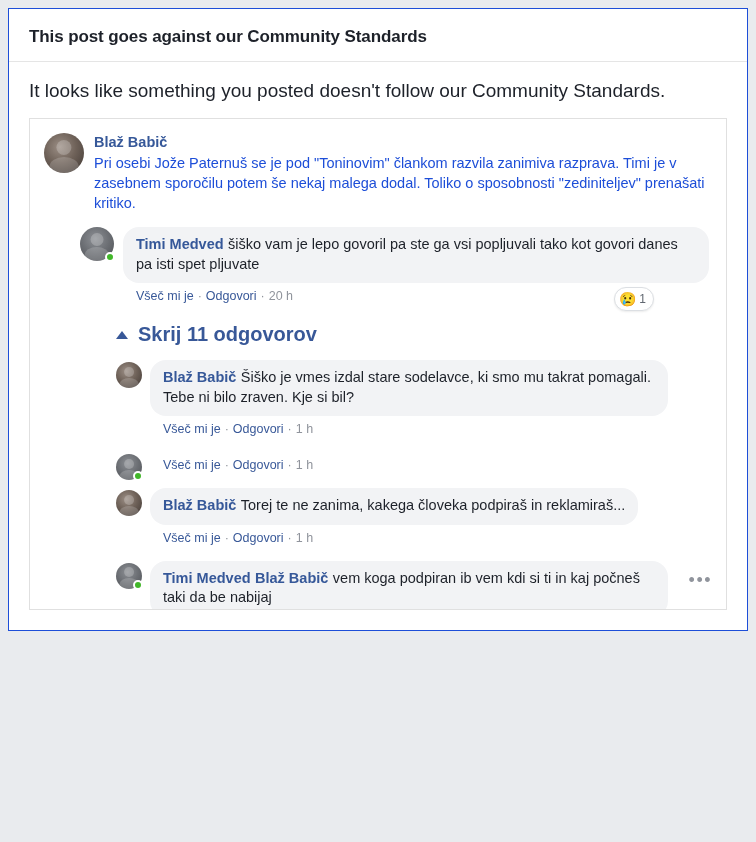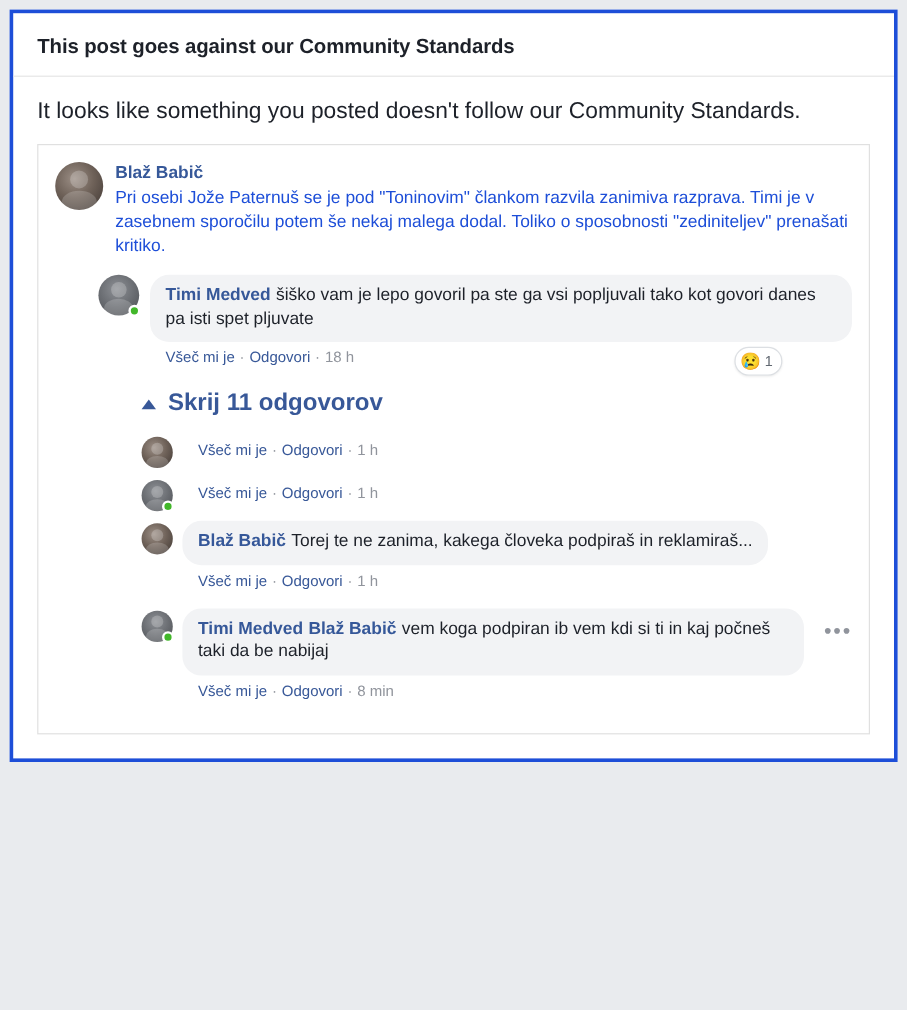--- a/index.html
+++ b/index.html
@@ -12,21 +12,21 @@
     width: 756px;
     height: 842px;
     overflow: hidden;
   }
   .dialog {
     position: absolute;
     left: 8px;
     top: 8px;
     width: 740px;
     background: #ffffff;
-    border: 3px solid #1d4ed8;
+    border: 1px solid #1d4ed8;
     box-sizing: border-box;
   }
   .dialog-header {
     padding: 18px 20px 14px 20px;
   }
   .dialog-title {
     font-size: 17px;
     font-weight: bold;
     color: #1d2129;
     letter-spacing: -0.1px;
@@ -256,40 +256,44 @@
         <div class="head"></div>
           <div class="body"></div>
         <span class="online-dot"></span>
       </div>
       <div class="comment-body">
         <div class="bubble">
           <span class="name">Timi Medved</span> 
           <span class="txt">šiško vam je lepo govoril pa ste ga vsi popljuvali tako kot govori danes pa isti spet pljuvate</span>
         </div>
         <div class="meta">
-          <a>Všeč mi je</a><span class="sep">·</span><a>Odgovori</a><span class="sep">·</span><span class="time">18 h</span>
+          <a>Všeč mi je</a><span class="sep">·</span><a>Odgovori</a><span class="sep">·</span><span class="time">20 h</span>
         </div>
       </div>
       <div class="reaction">
         <span class="emoji">😢</span>
         <span>1</span>
       </div>
     </div>
 
     <div class="hide-replies">
       <span class="chevron-up"></span>
       <span>Skrij 11 odgovorov</span>
     </div>
 
     <div class="comment reply indent-2">
       <div class="avatar photo">
         <div class="head"></div>
           <div class="body"></div>
       </div>
       <div class="comment-body">
+        <div class="bubble">
+          <span class="name">Blaž Babič</span> 
+          <span class="txt">Šiško je vmes izdal stare sodelavce, ki smo mu takrat pomagali. Tebe ni bilo zraven. Kje si bil?</span>
+        </div>
         <div class="meta">
           <a>Všeč mi je</a><span class="sep">·</span><a>Odgovori</a><span class="sep">·</span><span class="time">1 h</span>
         </div>
       </div>
     </div>
 
     <div class="comment reply indent-2">
       <div class="avatar blank">
         <div class="head"></div>
           <div class="body"></div>

